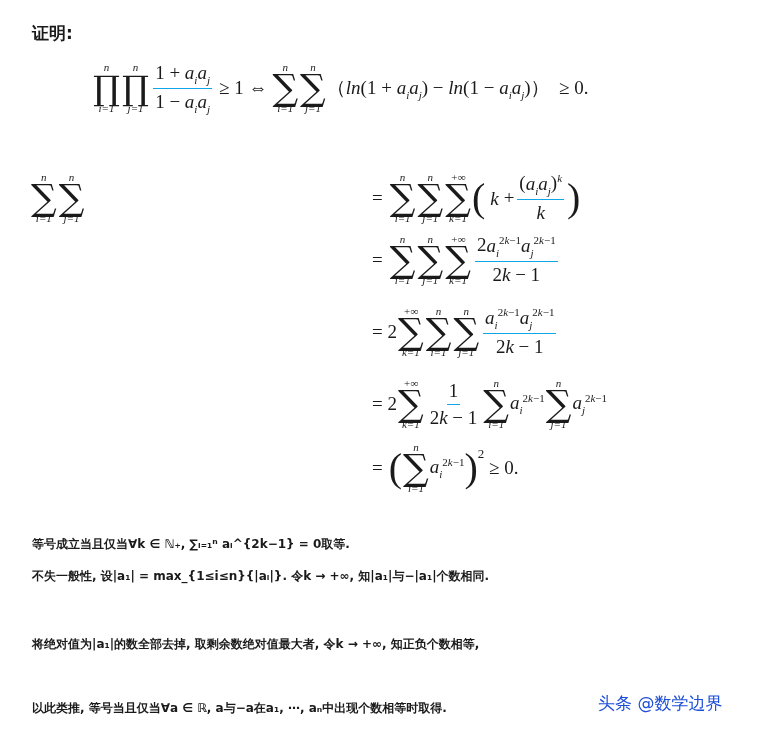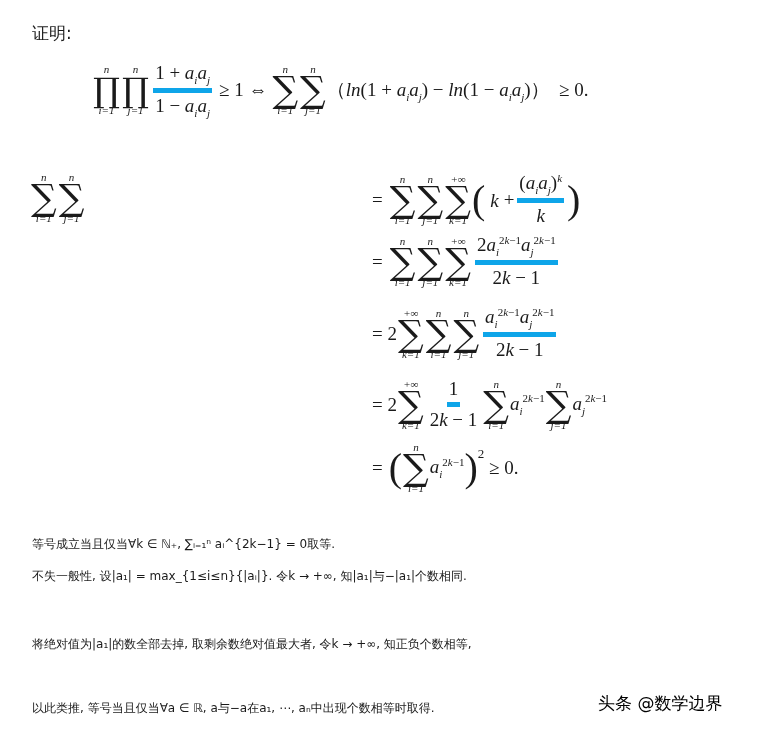--- a/index.html
+++ b/index.html
@@ -3,35 +3,35 @@
 <meta charset="utf-8">
 <style>
   html, body { margin:0; padding:0; }
   body {
     width:757px; height:730px; background:#ffffff; position:relative; overflow:hidden;
     color:#1a1a1a; font-family:"DejaVu Serif","Liberation Serif",serif;
   }
   .abs { position:absolute; white-space:nowrap; }
   .it { font-style:italic; font-family:"Liberation Serif","DejaVu Serif",serif; }
   .rm { font-family:"Liberation Serif","DejaVu Serif",serif; }
-  .cjk { font-family:"DejaVu Sans","Liberation Sans",sans-serif; }
+  .cjk { font-family:"DejaVu Sans","Liberation Sans",sans-serif;font-weight:bold; }
   
   .op { display:inline-flex; flex-direction:column; align-items:center; vertical-align:middle; margin:0 1px; line-height:1; }
   .op .lim { font-size:11px; font-style:italic; font-family:"Liberation Serif",serif; }
   .op .sym { font-size:36px; line-height:30px; font-family:"DejaVu Serif",serif; }
   .op .prod { font-size:34px; }
   .frac { display:inline-flex; flex-direction:column; align-items:center; vertical-align:middle; margin:0 3px; }
-  .frac .num { padding:0 2px 2px; border-bottom:5px solid #0ea5e9; }
+  .frac .num { padding:0 2px 2px; border-bottom:1px solid #0ea5e9; }
   .frac .den { padding:2px 2px 0;text-align:center; }
   sub, sup { font-size:11px; }
   .row { display:flex; align-items:center; font-size:19px; }
   .eqline { position:absolute; left:372px; display:flex; align-items:center; font-size:19px; white-space:nowrap; }
   .bigparen { font-size:40px; font-weight:200; line-height:1; }
   .text-line { position:absolute; left:32px; font-size:12px; white-space:nowrap; }
-  .watermark { position:absolute; left:598px; top:692px; font-size:17px; color:#000000; font-family:"DejaVu Sans",sans-serif; }
+  .watermark { position:absolute; left:598px; top:692px; font-size:17px; color:#1d4ed8; font-family:"DejaVu Sans",sans-serif; }
 </style>
 </head>
 <body>
 
 <div class="abs cjk" style="left:32px;top:22px;font-size:17px;">证明:</div>
 
 <div class="abs row" style="left:92px;top:62px;">
   <span class="op">
       <span class="lim">n</span>
       <span class="sym prod">∏</span>

